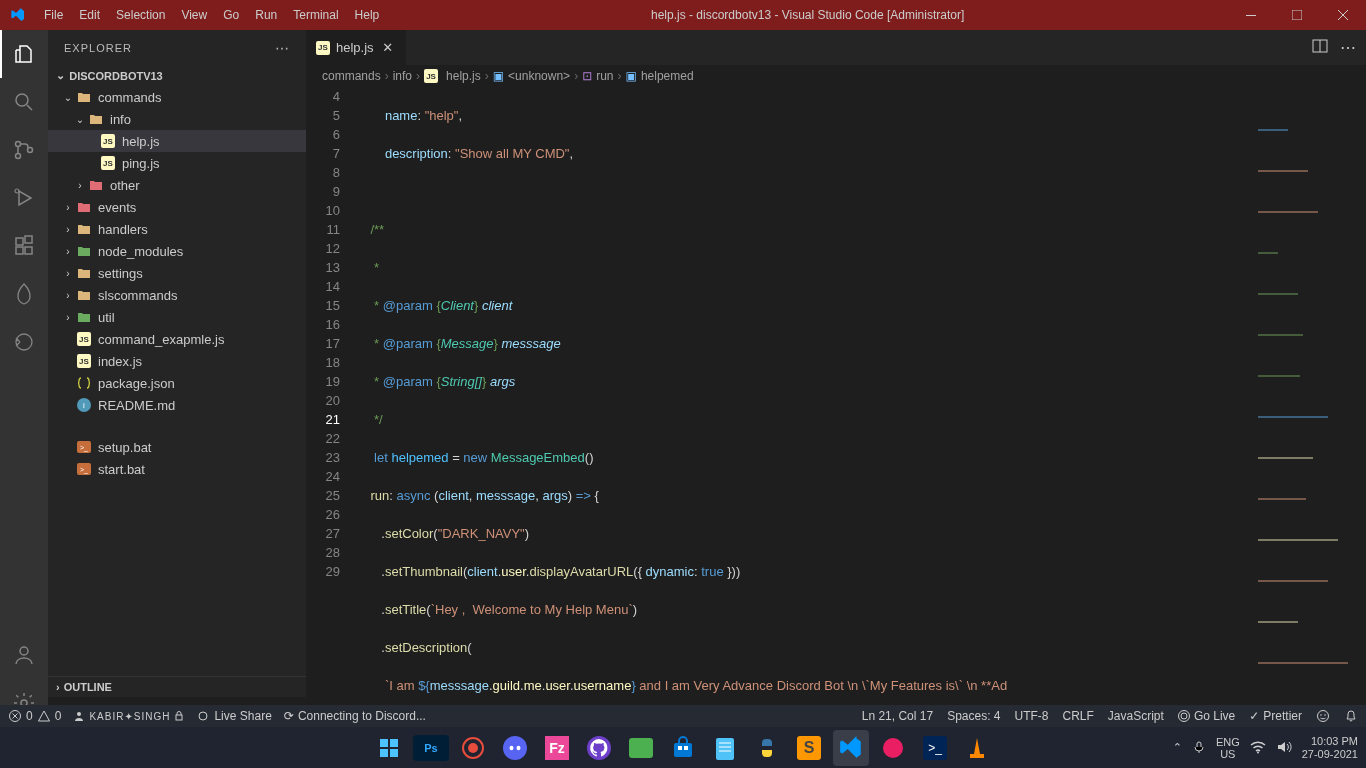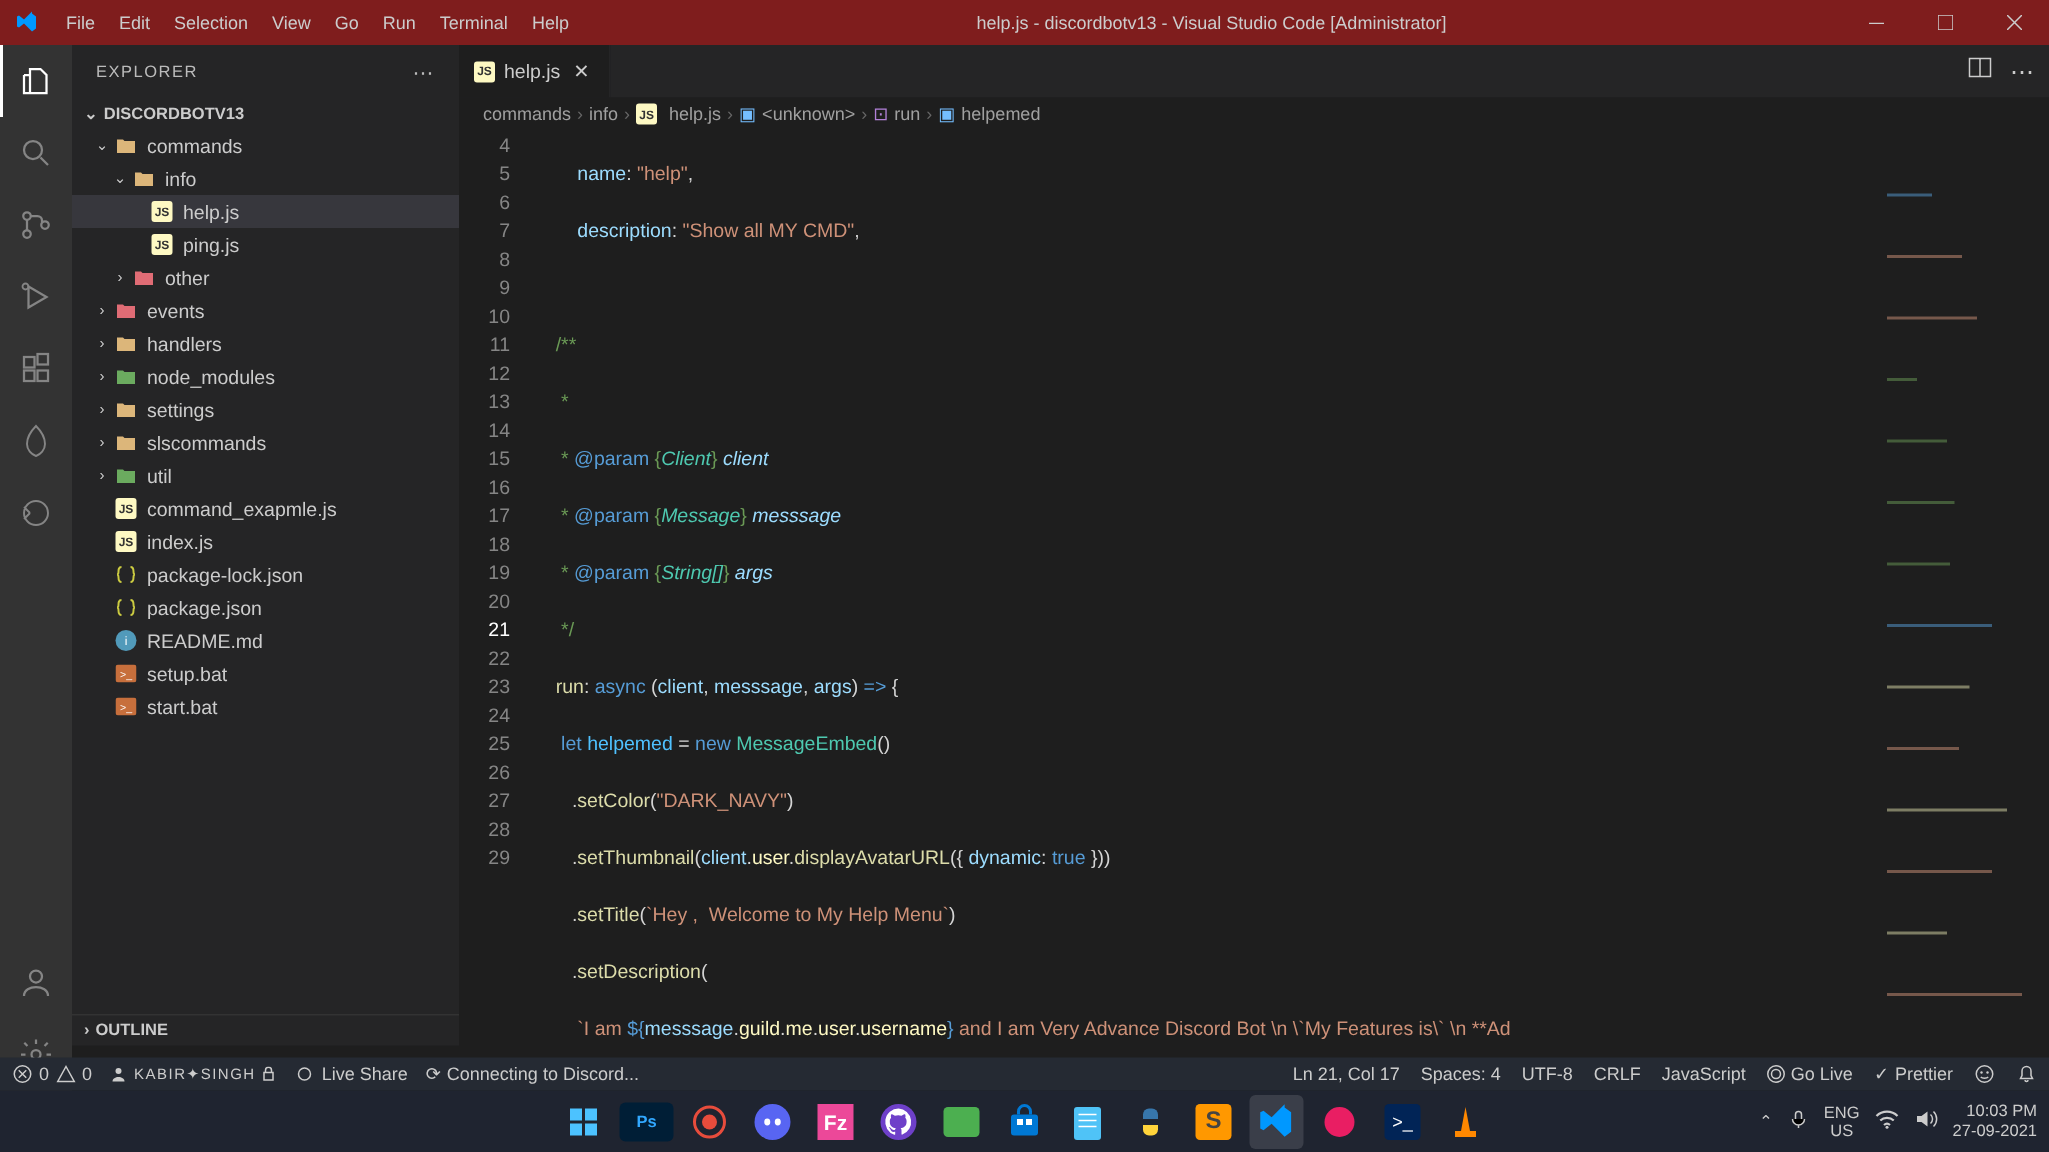--- a/index.html
+++ b/index.html
@@ -300,39 +300,30 @@
         </span>
         <span>index.js</span>
       </div>
       <div class="tree-item" style="padding-left: 12px;">
         <span class="chev"></span>
         <span class="icon">
           <svg width="14" height="14" viewBox="0 0 14 14">
             <path d="M4 2c-2 0-2 2-2 3s0 2-1 2c1 0 1 1 1 2s0 3 2 3M10 2c2 0 2 2 2 3s0 2 1 2c-1 0-1 1-1 2s0 3-2 3" fill="none" stroke="#cbcb41" stroke-width="1.3"></path>
           </svg>
         </span>
-        <span>package-lock.json</span>
-      </div>
-      <div class="tree-item" style="padding-left: 12px;">
-        <span class="chev"></span>
-        <span class="icon">
-          <svg width="14" height="14" viewBox="0 0 14 14">
-            <path d="M4 2c-2 0-2 2-2 3s0 2-1 2c1 0 1 1 1 2s0 3 2 3M10 2c2 0 2 2 2 3s0 2 1 2c-1 0-1 1-1 2s0 3-2 3" fill="none" stroke="#cbcb41" stroke-width="1.3"></path>
-          </svg>
-        </span>
         <span>package.json</span>
       </div>
       <div class="tree-item" style="padding-left: 12px;">
         <span class="chev"></span>
         <span class="icon">
           <span class="md-ico">i</span>
         </span>
         <span>README.md</span>
       </div>
-      <div class="tree-item" style="padding-left: 12px;">
+      <div class="tree-item" style="padding-left: 12px; margin-top: 20px;">
         <span class="chev"></span>
         <span class="icon">
           <svg width="14" height="12" viewBox="0 0 14 12">
             <rect width="14" height="12" rx="2" fill="#c76f3c"></rect>
             <text x="3" y="9" font-size="7" fill="#fff">&gt;_</text>
           </svg>
         </span>
         <span>setup.bat</span>
       </div>
       <div class="tree-item" style="padding-left: 12px;">
@@ -425,22 +416,22 @@
   <div class="code">
 <div class="line">    <span class="tok-key">    name</span><span>: </span><span class="tok-str">"help"</span><span>,</span></div>
 <div class="line">    <span class="tok-key">    description</span><span>: </span><span class="tok-str">"Show all MY CMD"</span><span>,</span></div>
 <div class="line"></div>
 <div class="line"><span class="tok-comment">    /**</span></div>
 <div class="line"><span class="tok-comment">     * </span></div>
 <div class="line"><span class="tok-comment">     * </span><span class="tok-kw">@param</span><span class="tok-comment"> {</span><span class="tok-doctype">Client</span><span class="tok-comment">} </span><span class="tok-docvar">client</span></div>
 <div class="line"><span class="tok-comment">     * </span><span class="tok-kw">@param</span><span class="tok-comment"> {</span><span class="tok-doctype">Message</span><span class="tok-comment">} </span><span class="tok-docvar">messsage</span></div>
 <div class="line"><span class="tok-comment">     * </span><span class="tok-kw">@param</span><span class="tok-comment"> {</span><span class="tok-doctype">String[]</span><span class="tok-comment">} </span><span class="tok-docvar">args</span></div>
 <div class="line"><span class="tok-comment">     */</span></div>
+<div class="line"><span>     </span><span class="tok-kw">let</span><span> </span><span class="tok-var">helpemed</span><span> = </span><span class="tok-kw">new</span><span> </span><span class="tok-type">MessageEmbed</span><span>()</span></div>
 <div class="line"><span class="tok-fn">    run</span><span>: </span><span class="tok-kw">async</span><span> (</span><span class="tok-param">client</span><span>, </span><span class="tok-param">messsage</span><span>, </span><span class="tok-param">args</span><span>) </span><span class="tok-kw">=&gt;</span><span> {</span></div>
-<div class="line"><span>     </span><span class="tok-kw">let</span><span> </span><span class="tok-var">helpemed</span><span> = </span><span class="tok-kw">new</span><span> </span><span class="tok-type">MessageEmbed</span><span>()</span></div>
 <div class="line"><span>       .</span><span class="tok-fn">setColor</span><span>(</span><span class="tok-str">"DARK_NAVY"</span><span>)</span></div>
 <div class="line"><span>       .</span><span class="tok-fn">setThumbnail</span><span>(</span><span class="tok-param">client</span><span>.</span><span class="tok-prop">user</span><span>.</span><span class="tok-fn">displayAvatarURL</span><span>({ </span><span class="tok-key">dynamic</span><span>: </span><span class="tok-kw">true</span><span> }))</span></div>
 <div class="line"><span>       .</span><span class="tok-fn">setTitle</span><span>(</span><span class="tok-str">`Hey ,  Welcome to My Help Menu`</span><span>)</span></div>
 <div class="line"><span>       .</span><span class="tok-fn">setDescription</span><span>(</span></div>
 <div class="line"><span>        </span><span class="tok-str">`I am </span><span class="tok-kw">${</span><span class="tok-param">messsage</span><span>.</span><span class="tok-prop">guild</span><span>.</span><span class="tok-prop">me</span><span>.</span><span class="tok-prop">user</span><span>.</span><span class="tok-prop">username</span><span class="tok-kw">}</span><span class="tok-str"> and I am Very Advance Discord Bot \n \`My Features is\` \n **Ad</span></div>
 
 
 
 
 

